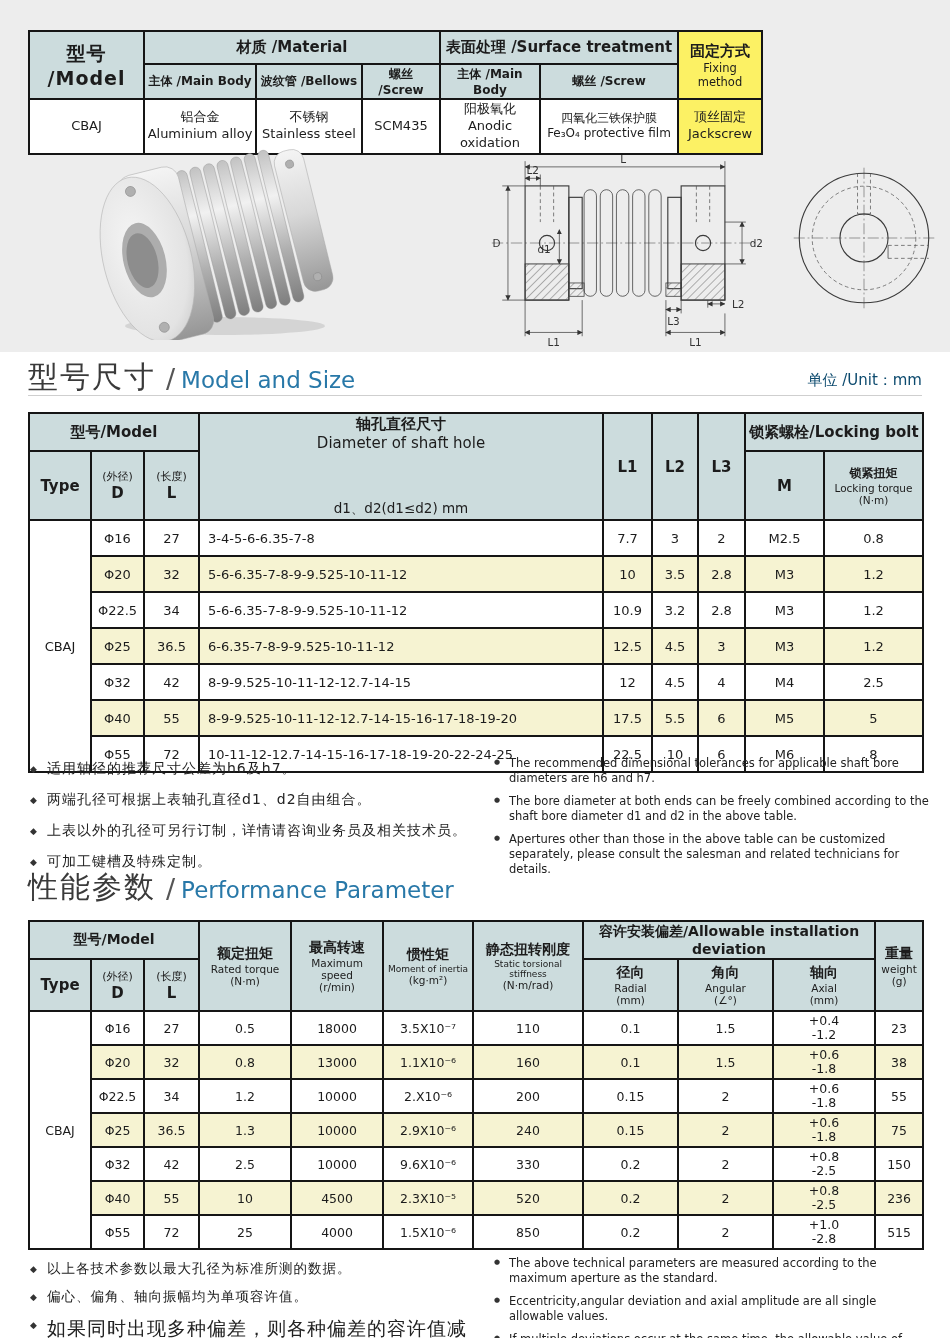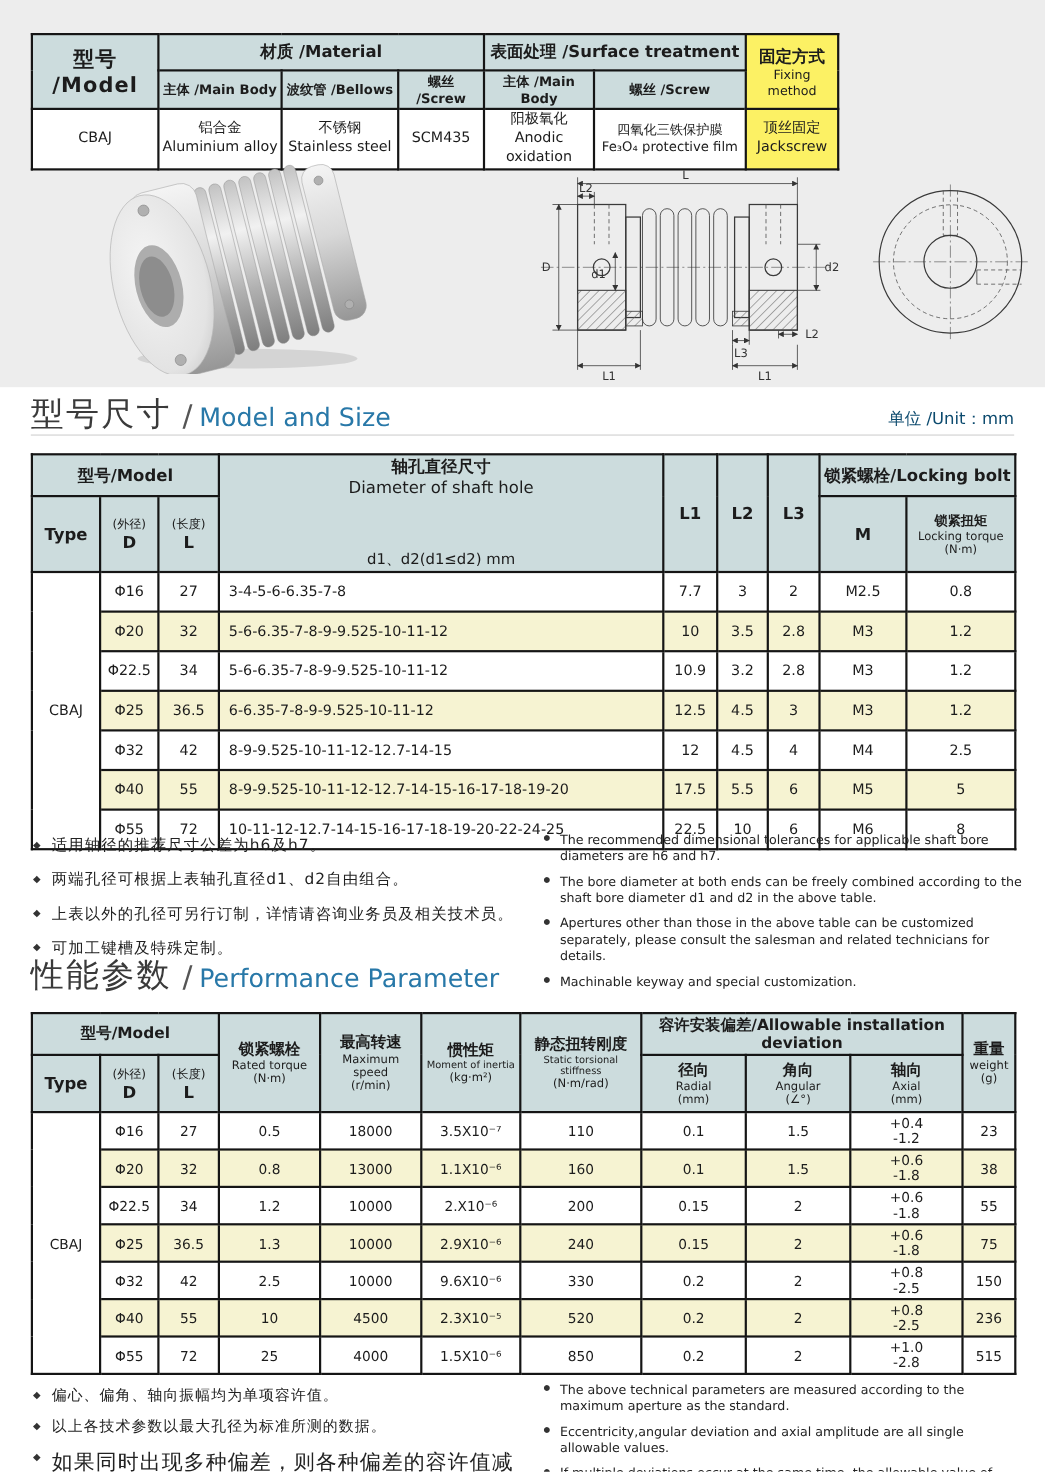--- a/index.html
+++ b/index.html
@@ -356,21 +356,20 @@
 <ul class="notes nzh" style="left:30px;top:760px;width:448px">
   <li>适用轴径的推荐尺寸公差为h6及h7。</li>
   <li>两端孔径可根据上表轴孔直径d1、d2自由组合。</li>
   <li>上表以外的孔径可另行订制，详情请咨询业务员及相关技术员。</li>
   <li>可加工键槽及特殊定制。</li>
 </ul>
 <ul class="notes nen" style="left:492px;top:756px;width:438px">
   <li>The recommended dimensional tolerances for applicable shaft bore diameters are h6 and h7.</li>
   <li>The bore diameter at both ends can be freely combined according to the shaft bore diameter d1 and d2 in the above table.</li>
   <li>Apertures other than those in the above table can be customized separately, please consult the salesman and related technicians for details.</li>
-  <li>Machinable keyway and special customization.</li>
 </ul>
 
 <div class="hrow" style="top:872px;border-bottom:none">
   <span class="zht">性能参数</span>
   <span class="slash">/</span>
   <span class="ent">Performance Parameter</span>
 </div>
 
 <table class="bigt perf" style="top:920px">
 <colgroup>
@@ -383,21 +382,21 @@
       <col style="width:110px">
       <col style="width:95px">
       <col style="width:95px">
       <col style="width:102px">
       <col style="width:48px">
     </colgroup>
 <tbody>
       <tr class="hrow1">
   <th class="hdr" colspan="3">型号/Model</th>
   <th class="hdr h3" rowspan="2">
-          <div class="hz">锁紧螺栓</div>
+          <div class="hz">额定扭矩</div>
           <div class="he">Rated torque</div>
           <div class="hu">(N·m)</div>
         </th>
   <th class="hdr h3" rowspan="2">
           <div class="hz">最高转速</div>
           <div class="he">Maximum speed</div>
           <div class="hu">(r/min)</div>
         </th>
   <th class="hdr h3" rowspan="2">
           <div class="hz">惯性矩</div>
@@ -531,21 +530,21 @@
         <td>0.2</td>
         <td>2</td>
         <td class="axial">+1.0
 -2.8</td>
         <td>515</td>
 </tr>
 </tbody>
   </table>
 
 <ul class="notes nzh" style="left:30px;top:1260px;width:448px">
+  <li style="font-size:13.5px;margin-bottom:10px">以上各技术参数以最大孔径为标准所测的数据。</li>
   <li style="font-size:13.5px;margin-bottom:10px">偏心、偏角、轴向振幅均为单项容许值。</li>
-  <li style="font-size:13.5px;margin-bottom:10px">以上各技术参数以最大孔径为标准所测的数据。</li>
   <li style="font-size:19px;">如果同时出现多种偏差，则各种偏差的容许值减小为原来的1/2。</li>
 </ul>
 <ul class="notes nen" style="left:492px;top:1256px;width:440px">
   <li>The above technical parameters are measured according to the maximum aperture as the standard.</li>
   <li>Eccentricity,angular deviation and axial amplitude are all single allowable values.</li>
   <li>If multiple deviations occur at the same time, the allowable value of various deviations will be reduced to 1/2 of the original value.</li>
 </ul>
 
 </body></html>

